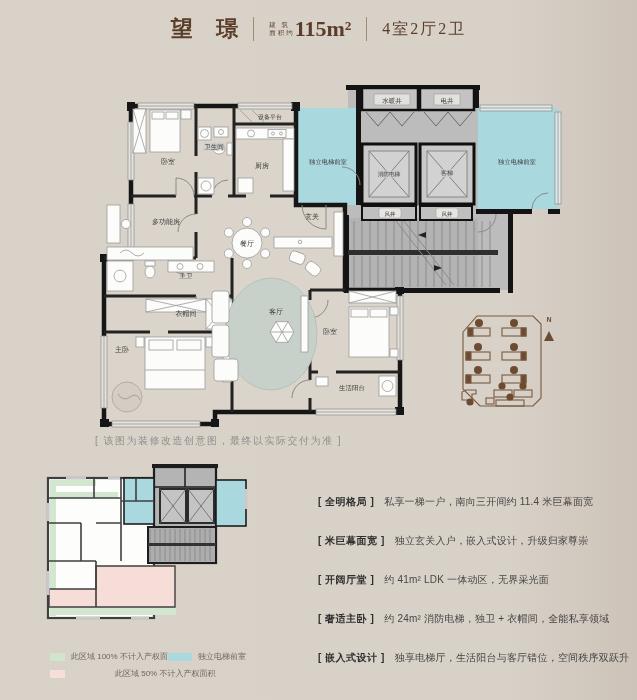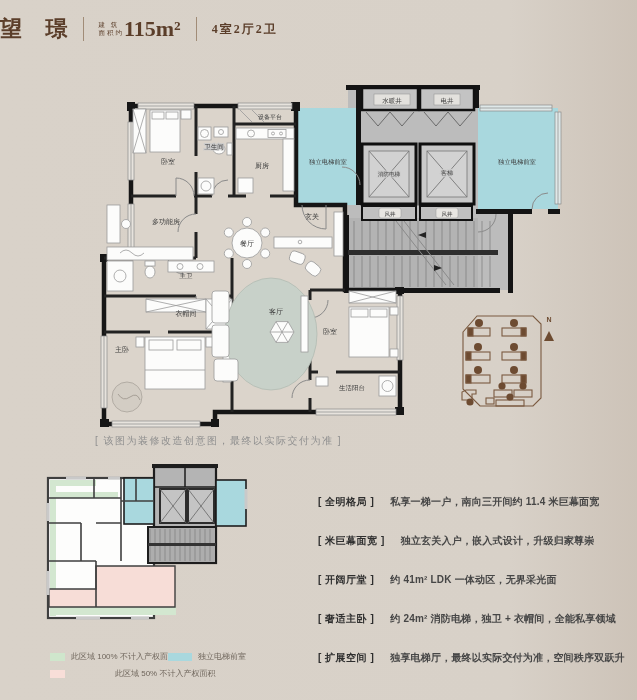--- a/index.html
+++ b/index.html
@@ -2,40 +2,40 @@
 <html><head>
 <meta charset="utf-8">
 <style>
   html,body{margin:0;padding:0;background:#b9aea3;}
   .page{
     width:637px;height:700px;position:relative;overflow:hidden;
     background:linear-gradient(90deg,#d9d2c9 0%,#d8d1c8 80%,#cdc3b8 100%);
     font-family:"Liberation Sans",sans-serif;
   }
   
-  .header{position:absolute;top:14px;left:0;right:0;display:flex;align-items:center;gap:15px;color:#5b3e2a;}
+  .header{position:absolute;top:14px;left:0;right:0;display:flex;justify-content:center;align-items:center;gap:15px;color:#5b3e2a;}
   .title{font-family:"Liberation Serif",serif;font-size:22px;font-weight:bold;letter-spacing:9px;margin-right:-9px;}
   .vdiv{width:1px;height:24px;background:#a18c77;}
   .area-wrap{display:flex;align-items:center;}
   .area-small{display:flex;flex-direction:column;font-size:6.5px;line-height:1.3;letter-spacing:2px;}
   .area-big{font-family:"Liberation Serif",serif;font-size:22px;font-weight:bold;}
-  .units{font-family:"Liberation Serif",serif;font-size:12px;font-weight:bold;letter-spacing:2px;}
+  .units{font-family:"Liberation Serif",serif;font-size:16px;font-weight:normal;letter-spacing:2px;}
   
   .caption{position:absolute;left:95px;top:434px;width:465px;font-size:10px;color:#8f8f8f;letter-spacing:1.5px;}
   
   .legend-item{position:absolute;display:flex;align-items:center;font-size:8px;color:#6f665c;white-space:nowrap;}
   .sw{height:8px;display:inline-block;margin-right:6px;flex:none;}
   .sw-green{width:15px;background:#cfe6cc;}
   .sw-pink{width:15px;background:#f8ded8;}
   .sw-teal{width:24px;background:#a9d8de;}
   
   .features{position:absolute;left:318px;top:495px;width:315px;}
   .feature{display:flex;align-items:baseline;margin-bottom:25px;white-space:nowrap;}
   .ftag{font-weight:bold;color:#2e2e2e;font-size:10px;letter-spacing:.5px;flex:none;}
-  .fdesc{color:#464646;font-size:10px;margin-left:16px;letter-spacing:.2px;font-weight:bold;}
+  .fdesc{color:#464646;font-size:10px;margin-left:10px;letter-spacing:.2px;}
   
   svg text{font-family:"Liberation Sans",sans-serif;fill:#3c3c3c;text-anchor:middle;}
   .halo{paint-order:stroke;stroke:#cccccc;stroke-width:2px;}
 </style>
 </head>
 <body>
 
 <div class="page">
 
   <div class="header">
@@ -393,18 +393,18 @@
     </div>
     <div class="feature">
       <span class="ftag">[ 开阔厅堂 ]</span>
       <span class="fdesc">约 41m² LDK 一体动区，无界采光面</span>
     </div>
     <div class="feature">
       <span class="ftag">[ 奢适主卧 ]</span>
       <span class="fdesc">约 24m² 消防电梯，独卫 + 衣帽间，全能私享领域</span>
     </div>
     <div class="feature">
-      <span class="ftag">[ 扩展空间 ]</span>
-      <span class="fdesc">独享电梯厅，最终以实际交付为准，空间秩序双跃升</span>
+      <span class="ftag">[ 嵌入式设计 ]</span>
+      <span class="fdesc">独享电梯厅，生活阳台与客厅错位，空间秩序双跃升</span>
     </div>
   </div>
 
 </div>
 
 </body></html>

